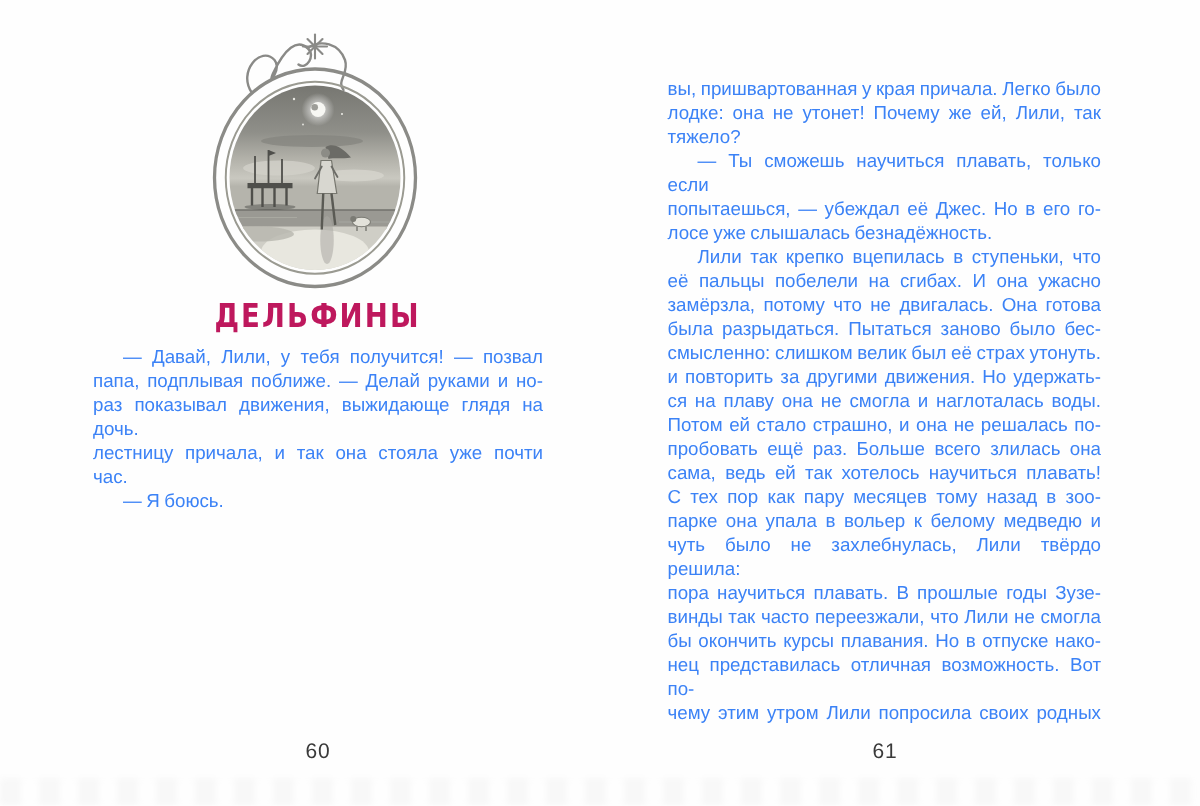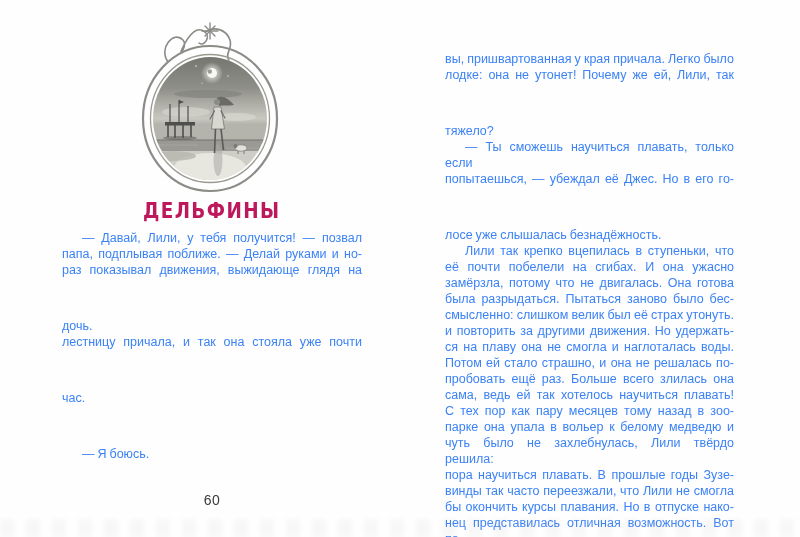--- a/index.html
+++ b/index.html
@@ -18,21 +18,21 @@
     color:#be185d;text-transform:uppercase;letter-spacing:1.5px;
   }
   .chapter-title span{display:inline-block;transform:scale(.92,1.1);}
 
   
   .textcol{position:absolute;font-size:12.5px;line-height:16px;color:#3b82f6;word-spacing:-0.5px;}
   .textcol-left{left:62px;top:230px;width:300px;}
   .textcol-right{left:445px;top:51px;width:289px;}
   .para{margin:0;}
   .line{text-align:justify;text-align-last:justify;}
-  .line.last{text-align-last:left;margin-top:40px;}
+  .line.last{text-align-last:left;}
   .line.first{text-indent:20px;}
 
   .pagenum{
     position:absolute;top:492px;width:300px;text-align:center;
     font-size:14px;color:#3a3a3a;letter-spacing:.5px;
   }
   .pagenum-left{left:62px;}
   .pagenum-right{left:440px;width:300px;}
 
   
@@ -165,36 +165,37 @@
         <div class="line">лодке: она не утонет! Почему же ей, Лили, так</div>
         <div class="line last">тяжело?</div>
       </div>
       <div class="para">
         <div class="line first">— Ты сможешь научиться плавать, только если</div>
         <div class="line">попытаешься, — убеждал её Джес. Но в его го-</div>
         <div class="line last">лосе уже слышалась безнадёжность.</div>
       </div>
       <div class="para">
         <div class="line first">Лили так крепко вцепилась в ступеньки, что</div>
-        <div class="line">её почти побелели на сгибах. И она ужасно</div>
+        <div class="line">её пальцы побелели на сгибах. И она ужасно</div>
         <div class="line">замёрзла, потому что не двигалась. Она готова</div>
         <div class="line">была разрыдаться. Пытаться заново было бес-</div>
         <div class="line">смысленно: слишком велик был её страх утонуть.</div>
         <div class="line">и повторить за другими движения. Но удержать-</div>
         <div class="line">ся на плаву она не смогла и наглоталась воды.</div>
         <div class="line">Потом ей стало страшно, и она не решалась по-</div>
         <div class="line">пробовать ещё раз. Больше всего злилась она</div>
         <div class="line">сама, ведь ей так хотелось научиться плавать!</div>
         <div class="line">С тех пор как пару месяцев тому назад в зоо-</div>
         <div class="line">парке она упала в вольер к белому медведю и</div>
         <div class="line">чуть было не захлебнулась, Лили твёрдо решила:</div>
         <div class="line">пора научиться плавать. В прошлые годы Зузе-</div>
         <div class="line">винды так часто переезжали, что Лили не смогла</div>
         <div class="line">бы окончить курсы плавания. Но в отпуске нако-</div>
         <div class="line">нец представилась отличная возможность. Вот по-</div>
         <div class="line">чему этим утром Лили попросила своих родных</div>
       </div>
     </div>
 
   <div class="pagenum pagenum-left">60</div>
+  <div class="pagenum pagenum-right">61</div>
 
   <div class="scan-noise"></div>
 </div>
 
 </body></html>

